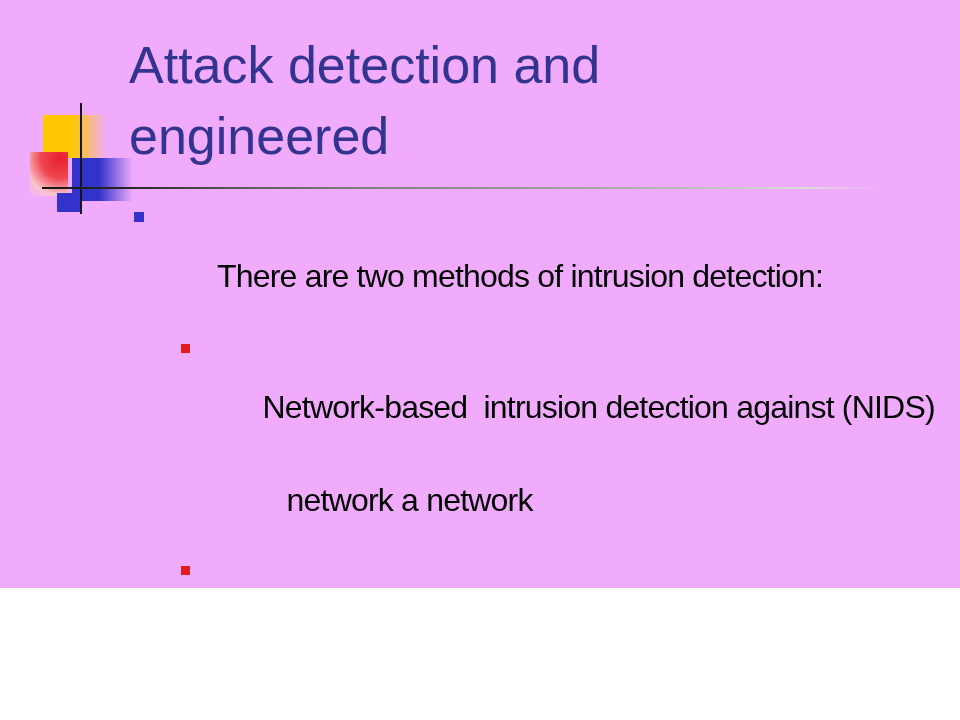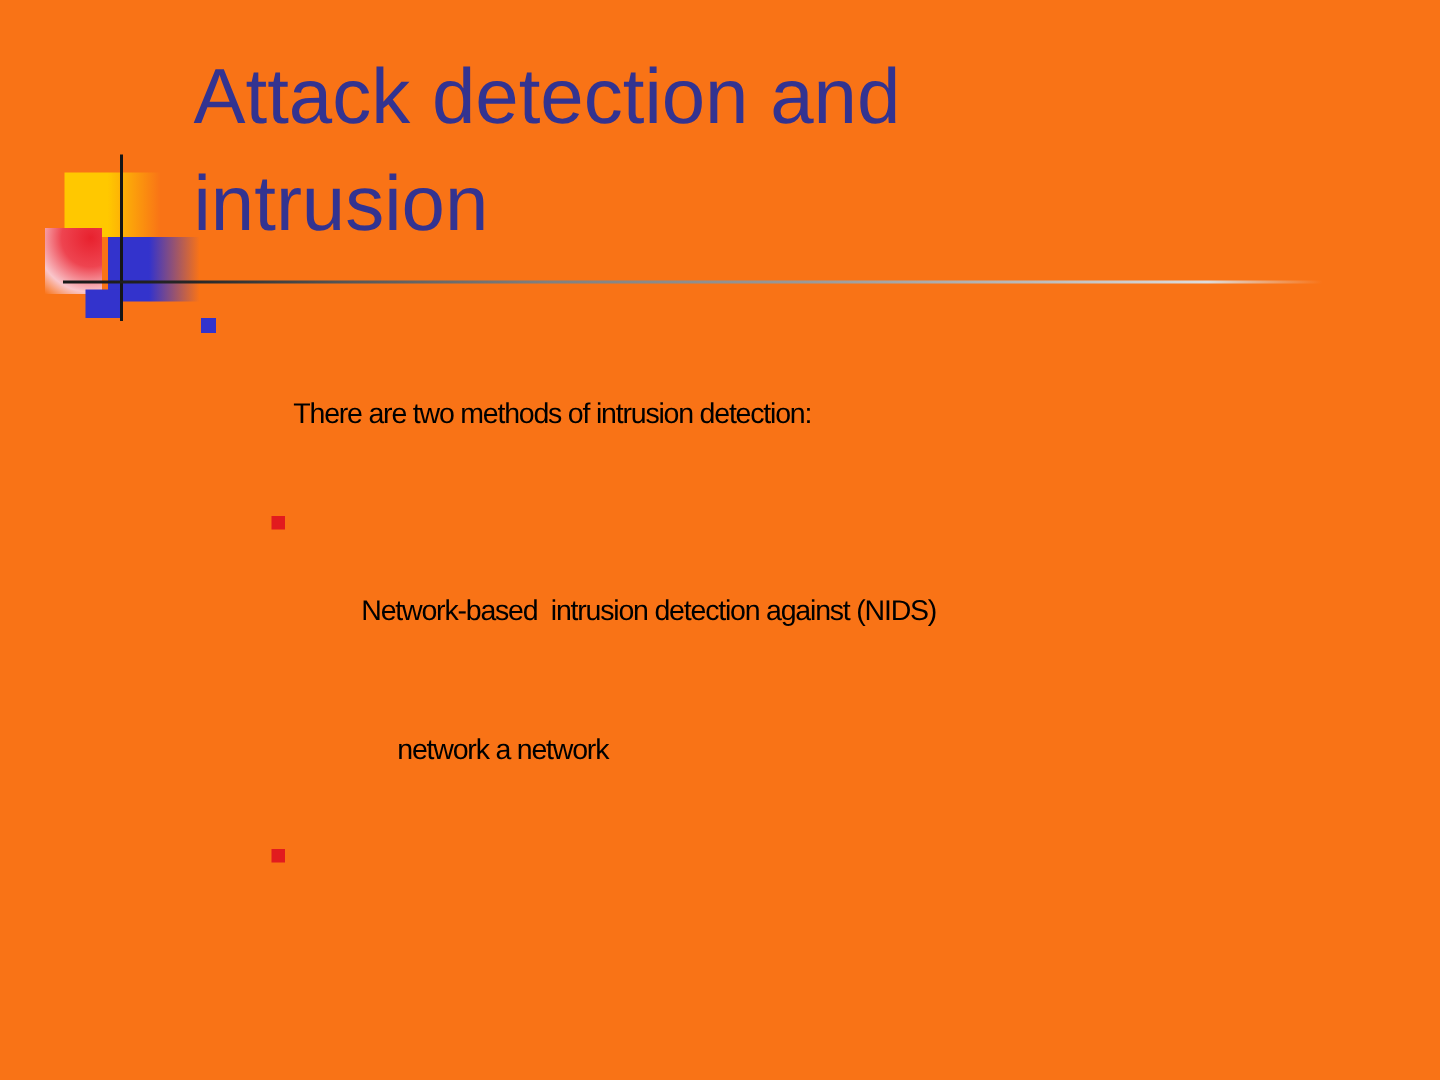--- a/index.html
+++ b/index.html
@@ -1,17 +1,17 @@
 <!DOCTYPE html>
 <html><head>
 <meta charset="utf-8">
 <style>
   html,body { margin:0; padding:0; background:#fff; }
   .slide {
-    position:relative; width:960px; height:720px; background:#f97316;
+    position:relative; width:960px; height:588px; background:#f0abfc;
     overflow:hidden; font-family:"Liberation Sans", sans-serif;
   }
 
   
   .deco { position:absolute; }
   .sq-yellow {
     left:43px; top:115px; width:64px; height:43px;
     background:linear-gradient(to right, #ffc800 0%, #ffc800 45%, rgba(255,200,0,0) 100%);
   }
   .sq-red {
@@ -34,21 +34,21 @@
 
   
   .title {
     position:absolute; left:129px; top:30px;
     font-size:52px; line-height:71px; color:#333390; font-weight:400;
   }
 
   
   .content { position:absolute; left:128px; top:199px; width:818px; }
   .line {
-    position:relative; font-size:19px; line-height:31px; color:#000;
+    position:relative; font-size:32px; line-height:31px; color:#000;
     letter-spacing:-0.8px; white-space:pre;
   }
   .t-l1  { padding-left:41px;  }
   .t-l2  { padding-left:86px;  }
   .t-l3a { padding-left:104px; }
   .t-l3  { padding-left:110px; }
   .g5  { margin-top:5px;  }
   .g7  { margin-top:7px;  }
   .g13 { margin-top:13px; }
   .blt { position:absolute; display:block; }
@@ -62,21 +62,21 @@
 
   <div class="deco sq-yellow"></div>
   <div class="deco sq-red"></div>
   <div class="deco sq-blue-main"></div>
   <div class="deco sq-blue-low"></div>
   <div class="deco v-line"></div>
   <div class="deco h-line"></div>
 
   <div class="title">
     <div>Attack detection and</div>
-    <div>intrusion</div>
+    <div>engineered</div>
   </div>
 
   <div class="content">
 
     <div class="line t-l1">
       <span class="blt blt-blue"></span>
       <span>There are two methods of intrusion detection:</span>
     </div>
 
     <div class="line t-l2 g7">

